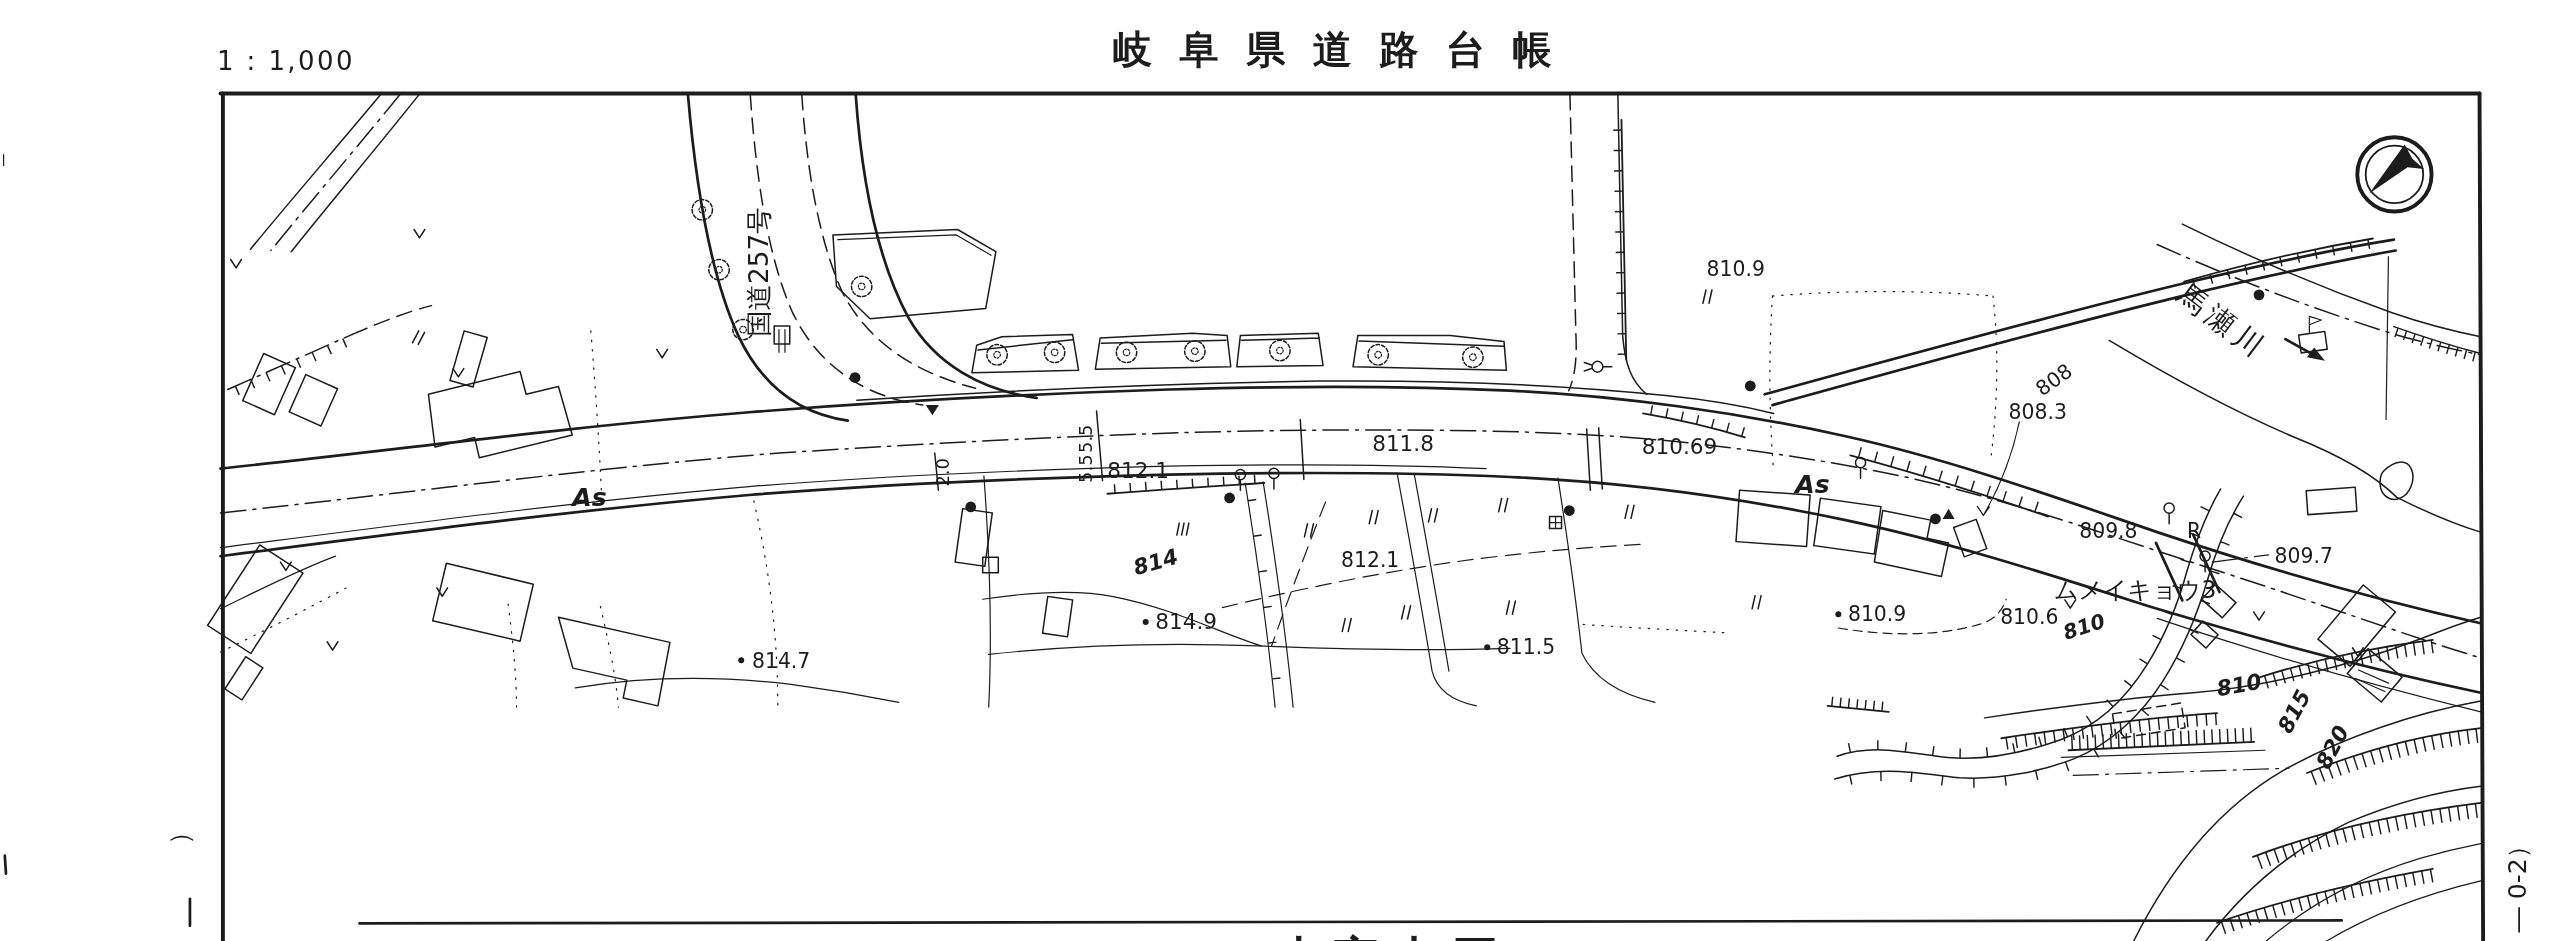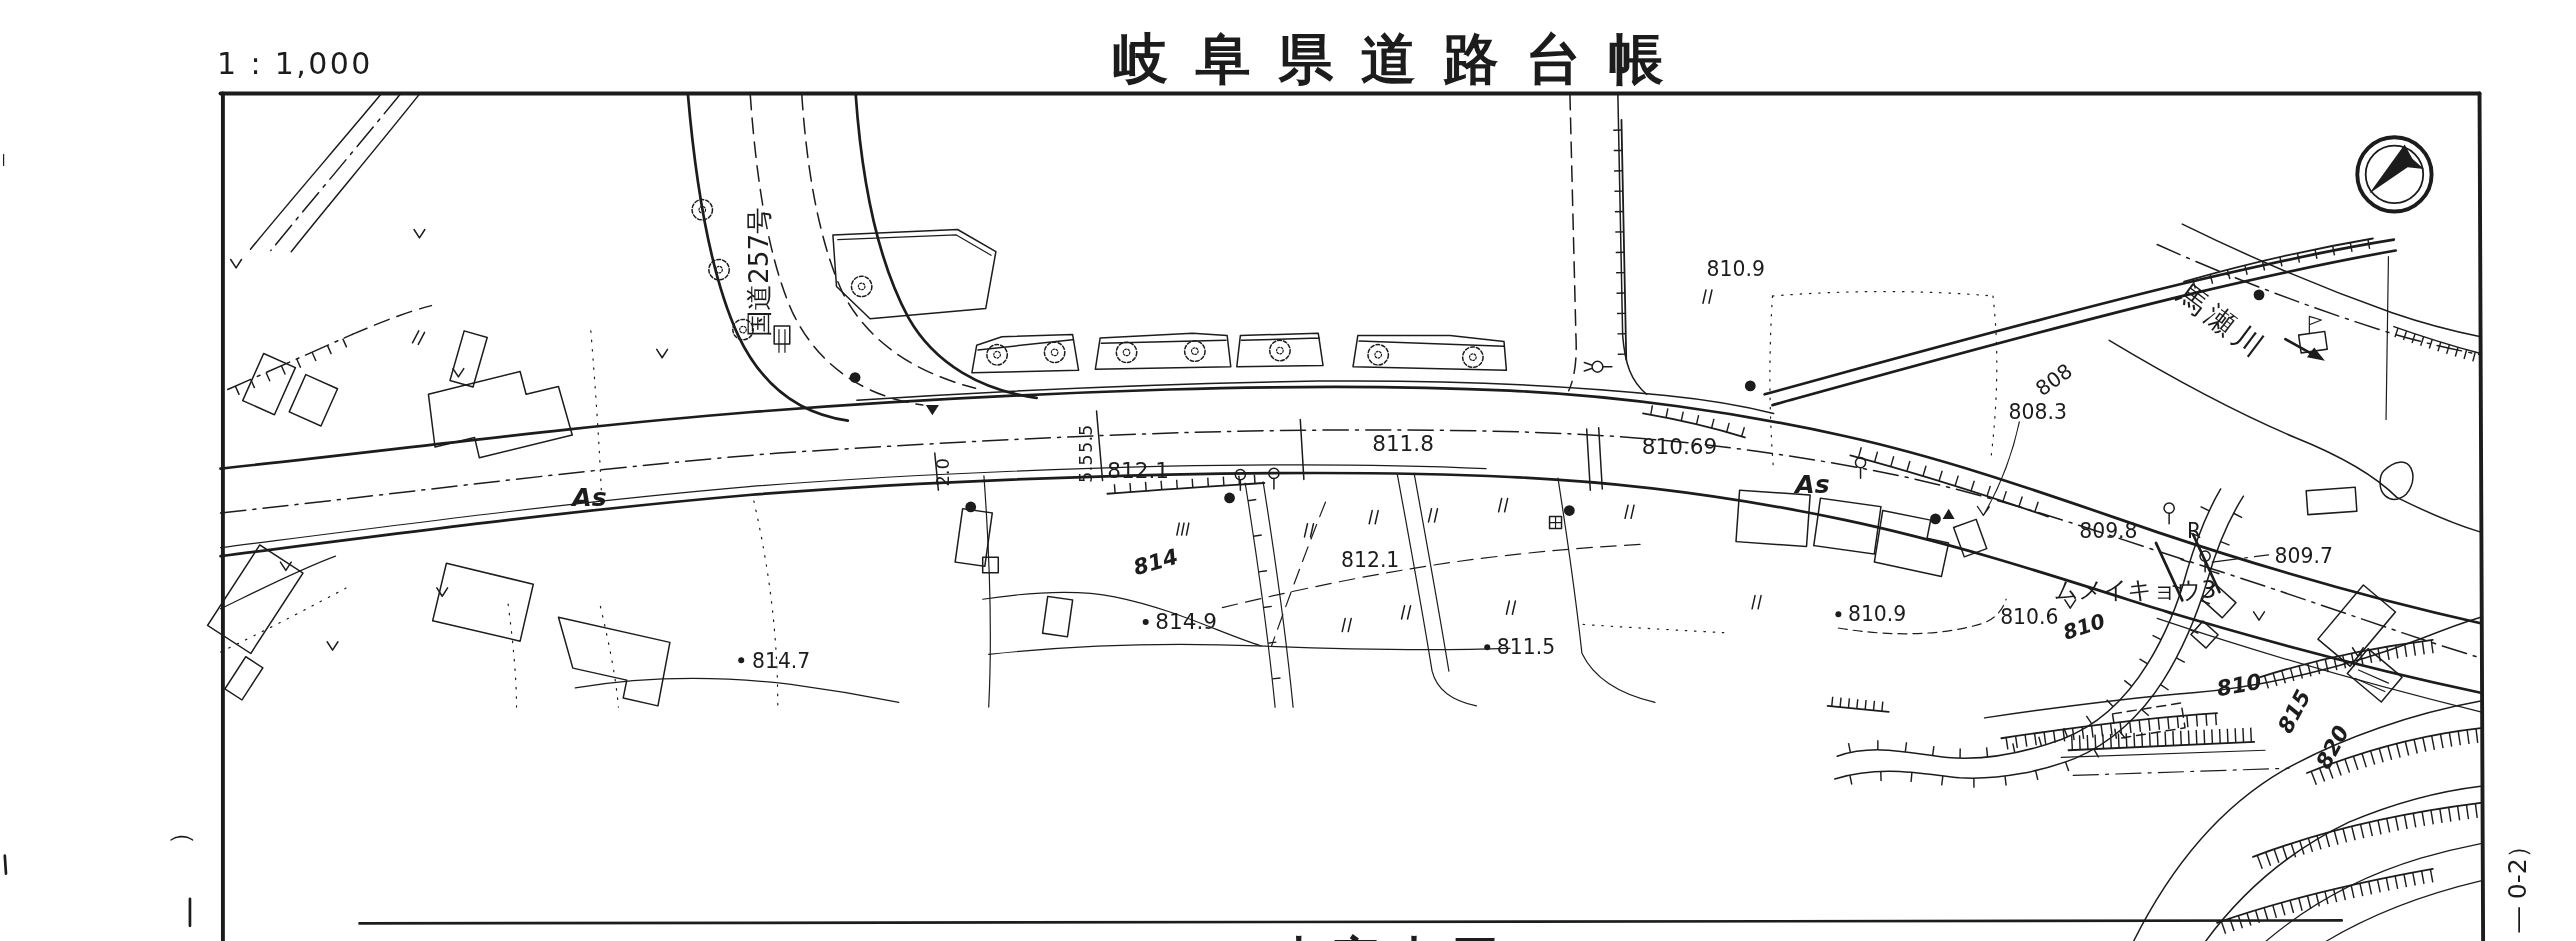--- a/index.html
+++ b/index.html
@@ -1,19 +1,19 @@
 <!DOCTYPE html>
 <html style="font-size:9.6px"><head>
 <meta charset="utf-8">
 <style>
   html,body{margin:0;padding:0;background:#e8e8e4;}
   .page{position:relative;width:2576px;height:942px;background:#ffffff;overflow:hidden;
         font-family:"Liberation Sans",sans-serif;color:#1c1c1c;}
-  .hdr-scale{position:absolute;left:217px;top:46px;font-size:30px;letter-spacing:2.4px;font-family:"DejaVu Sans",sans-serif;}
-  .hdr-title{position:absolute;left:1113px;top:23px;font-size:55px;font-weight:bold;letter-spacing:27.6px;white-space:nowrap;font-family:"DejaVu Sans",sans-serif;}
+  .hdr-scale{position:absolute;left:217px;top:46px;font-size:26px;letter-spacing:2.4px;font-family:"DejaVu Sans",sans-serif;}
+  .hdr-title{position:absolute;left:1113px;top:23px;font-size:39px;font-weight:bold;letter-spacing:27.6px;white-space:nowrap;font-family:"DejaVu Sans",sans-serif;}
   .hdr-route{position:absolute;left:2024px;top:44px;font-size:27px;letter-spacing:4.2px;white-space:nowrap;font-family:"DejaVu Sans",sans-serif;}
   .ftr-place{position:absolute;left:1275px;top:928px;font-size:48px;font-weight:bold;letter-spacing:9.6px;white-space:nowrap;font-family:"DejaVu Sans",sans-serif;}
   svg{position:absolute;left:0;top:0;}
   .k{stroke:#1c1c1c;fill:none;stroke-width:3;stroke-linecap:round;stroke-linejoin:round;}
   .w2{stroke-width:2;} .w25{stroke-width:2.5;} .w4{stroke-width:4.5;} .w6{stroke-width:6.5;}
   .dash{stroke-dasharray:26 14;} .dsh2{stroke-dasharray:15 10;}
   .ddot{stroke-dasharray:42 12 5 12;} .dotl{stroke-dasharray:2.5 13;}
   .blk{fill:#1c1c1c;stroke:none;}
   text.mlab{fill:#1c1c1c;font-family:"DejaVu Sans",sans-serif;}
   text.it{font-style:italic;font-weight:bold;}

